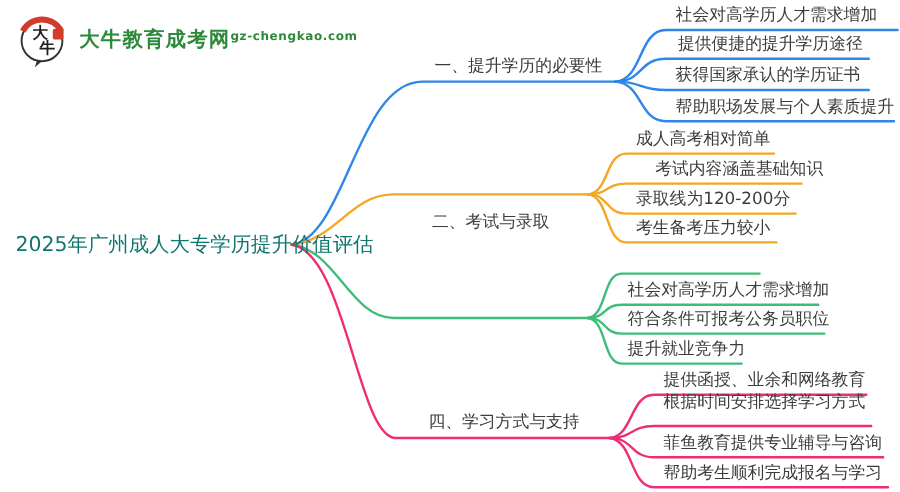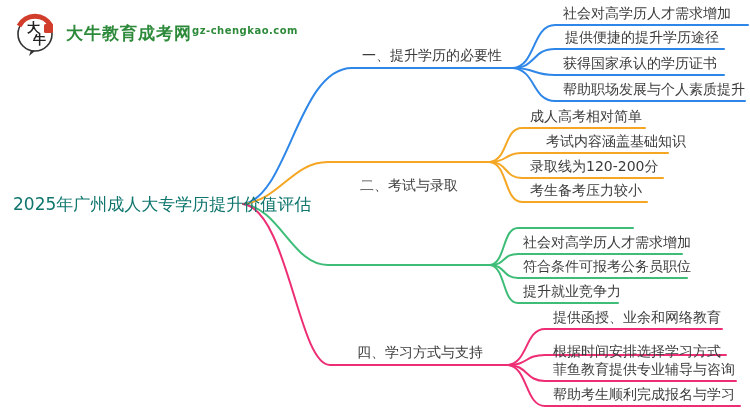--- a/index.html
+++ b/index.html
@@ -85,17 +85,17 @@
   <div class="label leaf-label" style="left:530px;top:106px;">成人高考相对简单</div>
   <div class="label leaf-label" style="left:530px;top:131px;margin-left:16px;">考试内容涵盖基础知识</div>
   <div class="label leaf-label" style="left:530px;top:156px;">录取线为120-200分</div>
   <div class="label leaf-label" style="left:530px;top:180px;">考生备考压力较小</div>
 
   <div class="label leaf-label" style="left:523px;top:232px;">社会对高学历人才需求增加</div>
   <div class="label leaf-label" style="left:523px;top:256px;text-align:right;">符合条件可报考公务员职位</div>
   <div class="label leaf-label" style="left:523px;top:281px;">提升就业竞争力</div>
 
   <div class="label leaf-label" style="left:553px;top:307px;">提供函授、业余和网络教育</div>
-  <div class="label leaf-label" style="left:553px;top:341px;">根据时间安排选择学习方式</div>
+  <div class="label leaf-label" style="left:553px;top:325px;">根据时间安排选择学习方式</div>
   <div class="label leaf-label" style="left:553px;top:359px;">菲鱼教育提供专业辅导与咨询</div>
   <div class="label leaf-label" style="left:553px;top:384px;">帮助考生顺利完成报名与学习</div>
 
 </div>
 
 </body></html>

